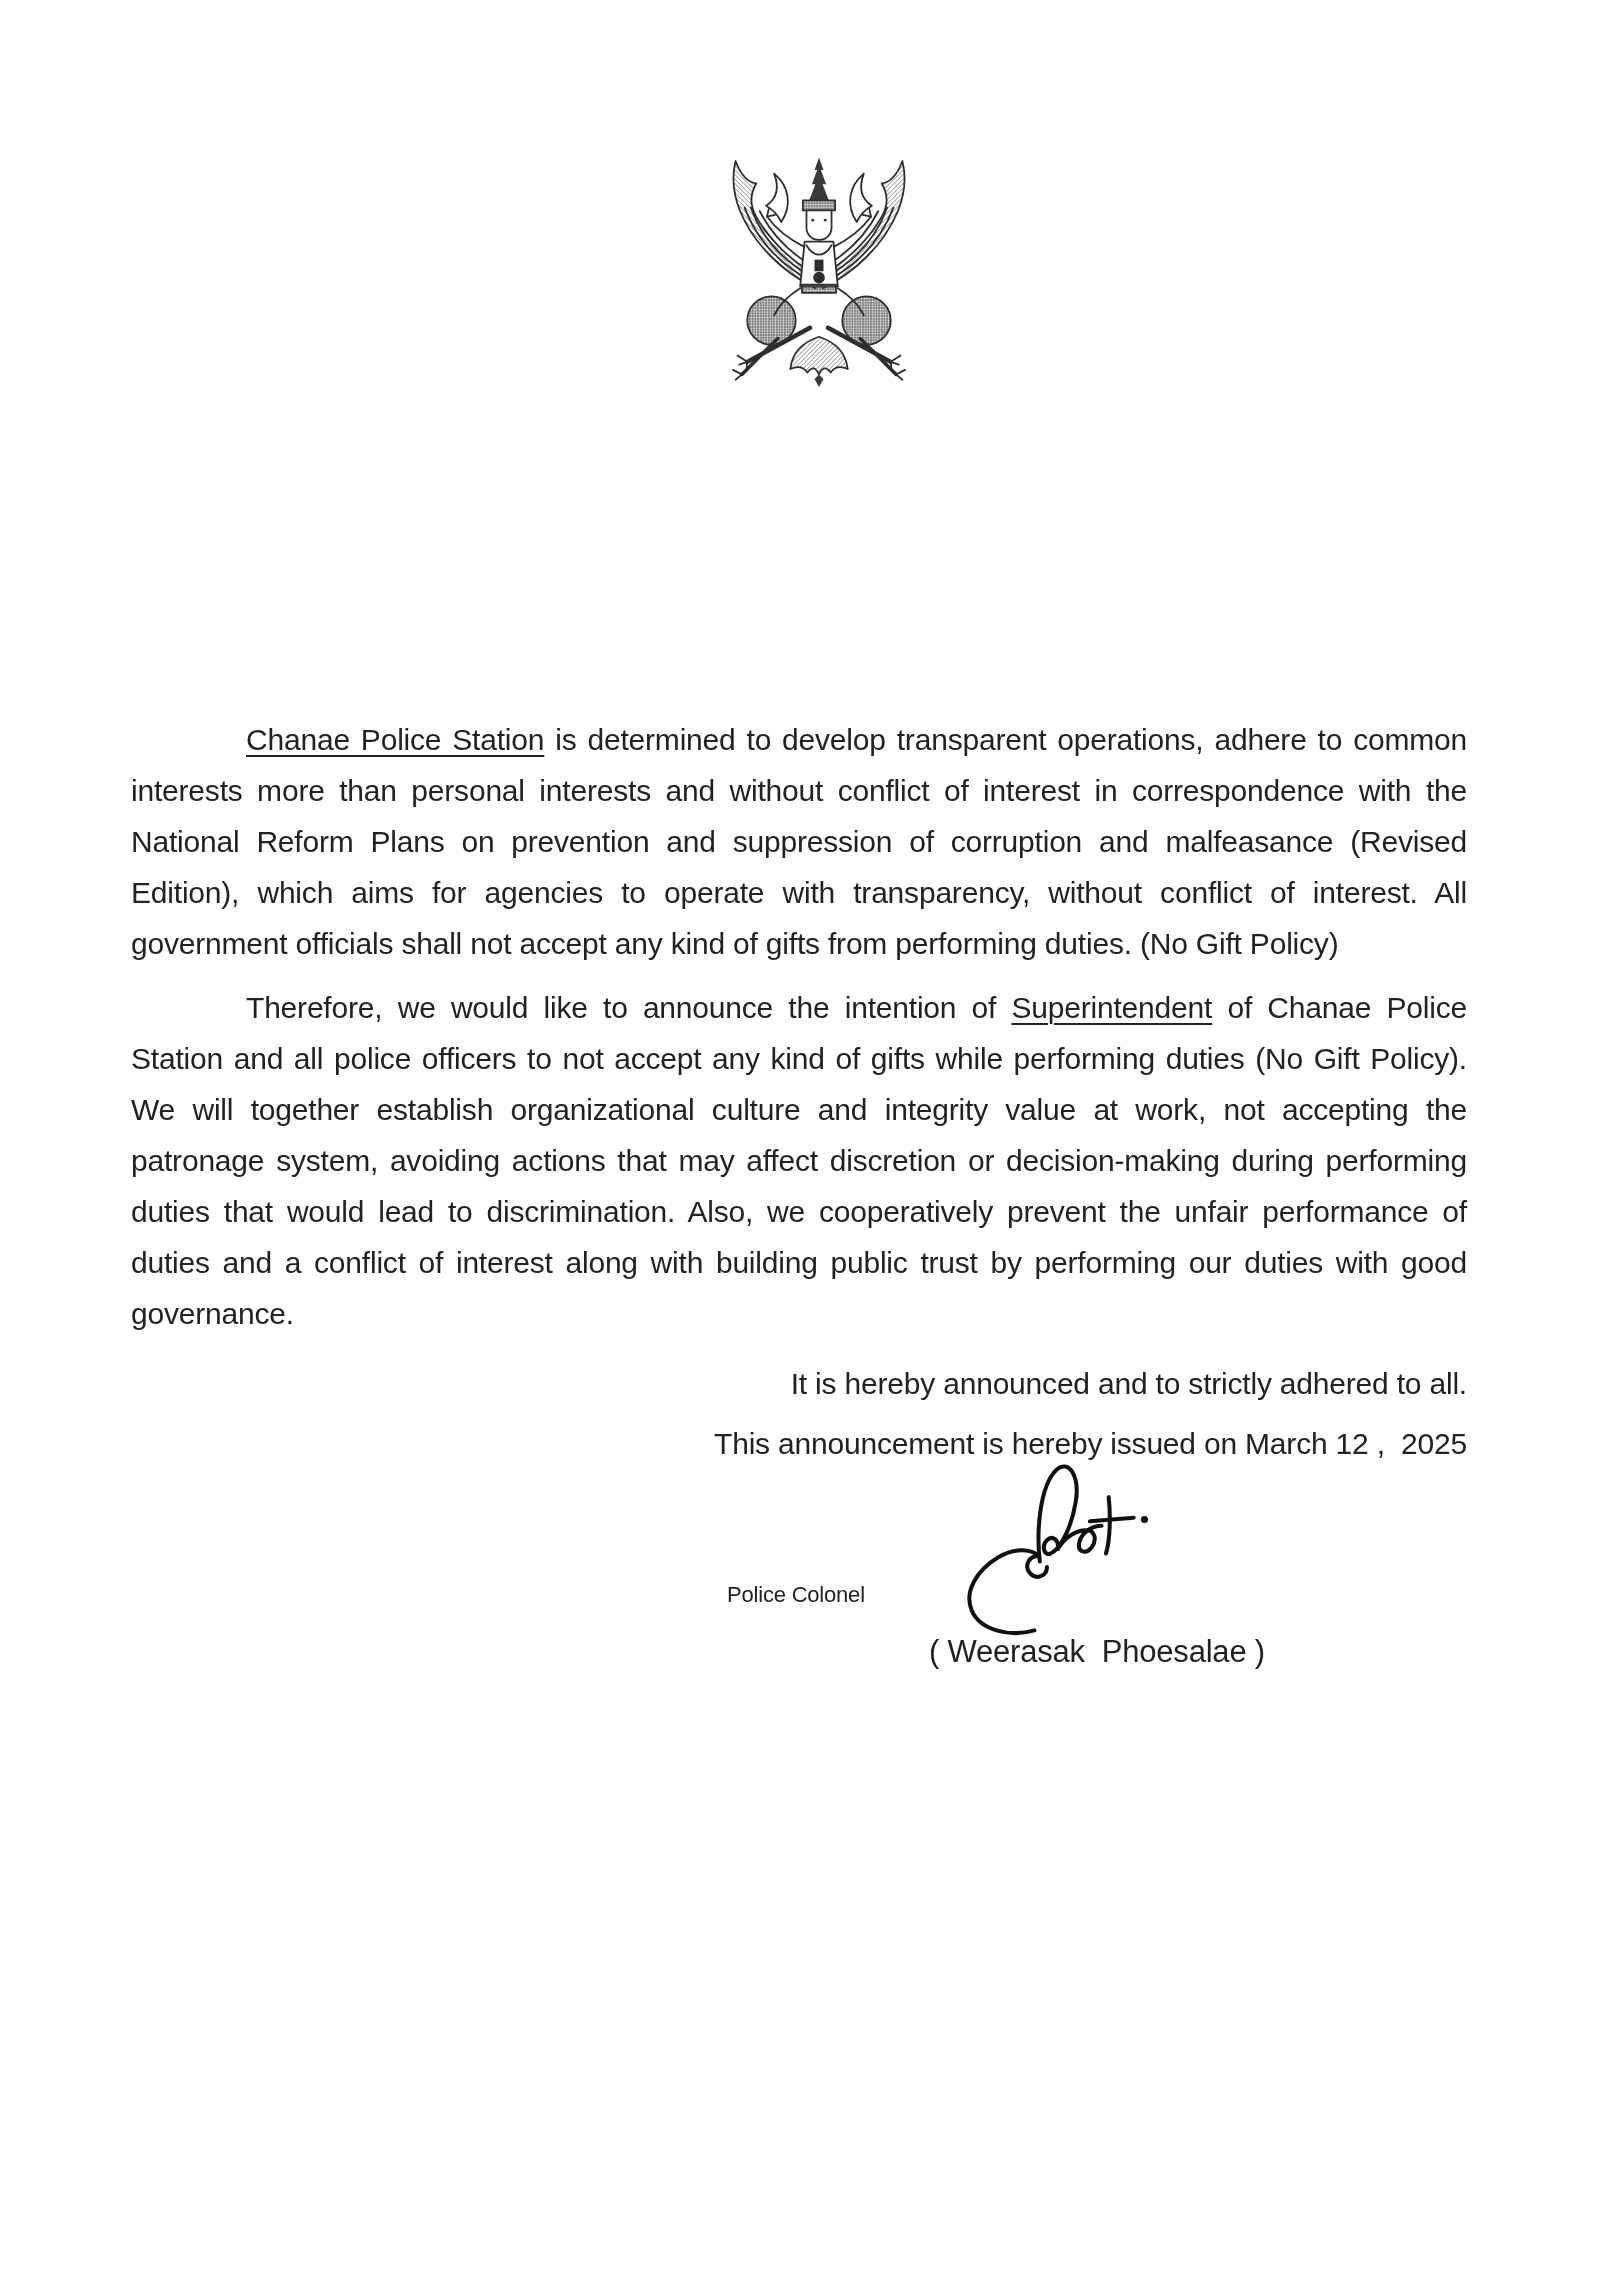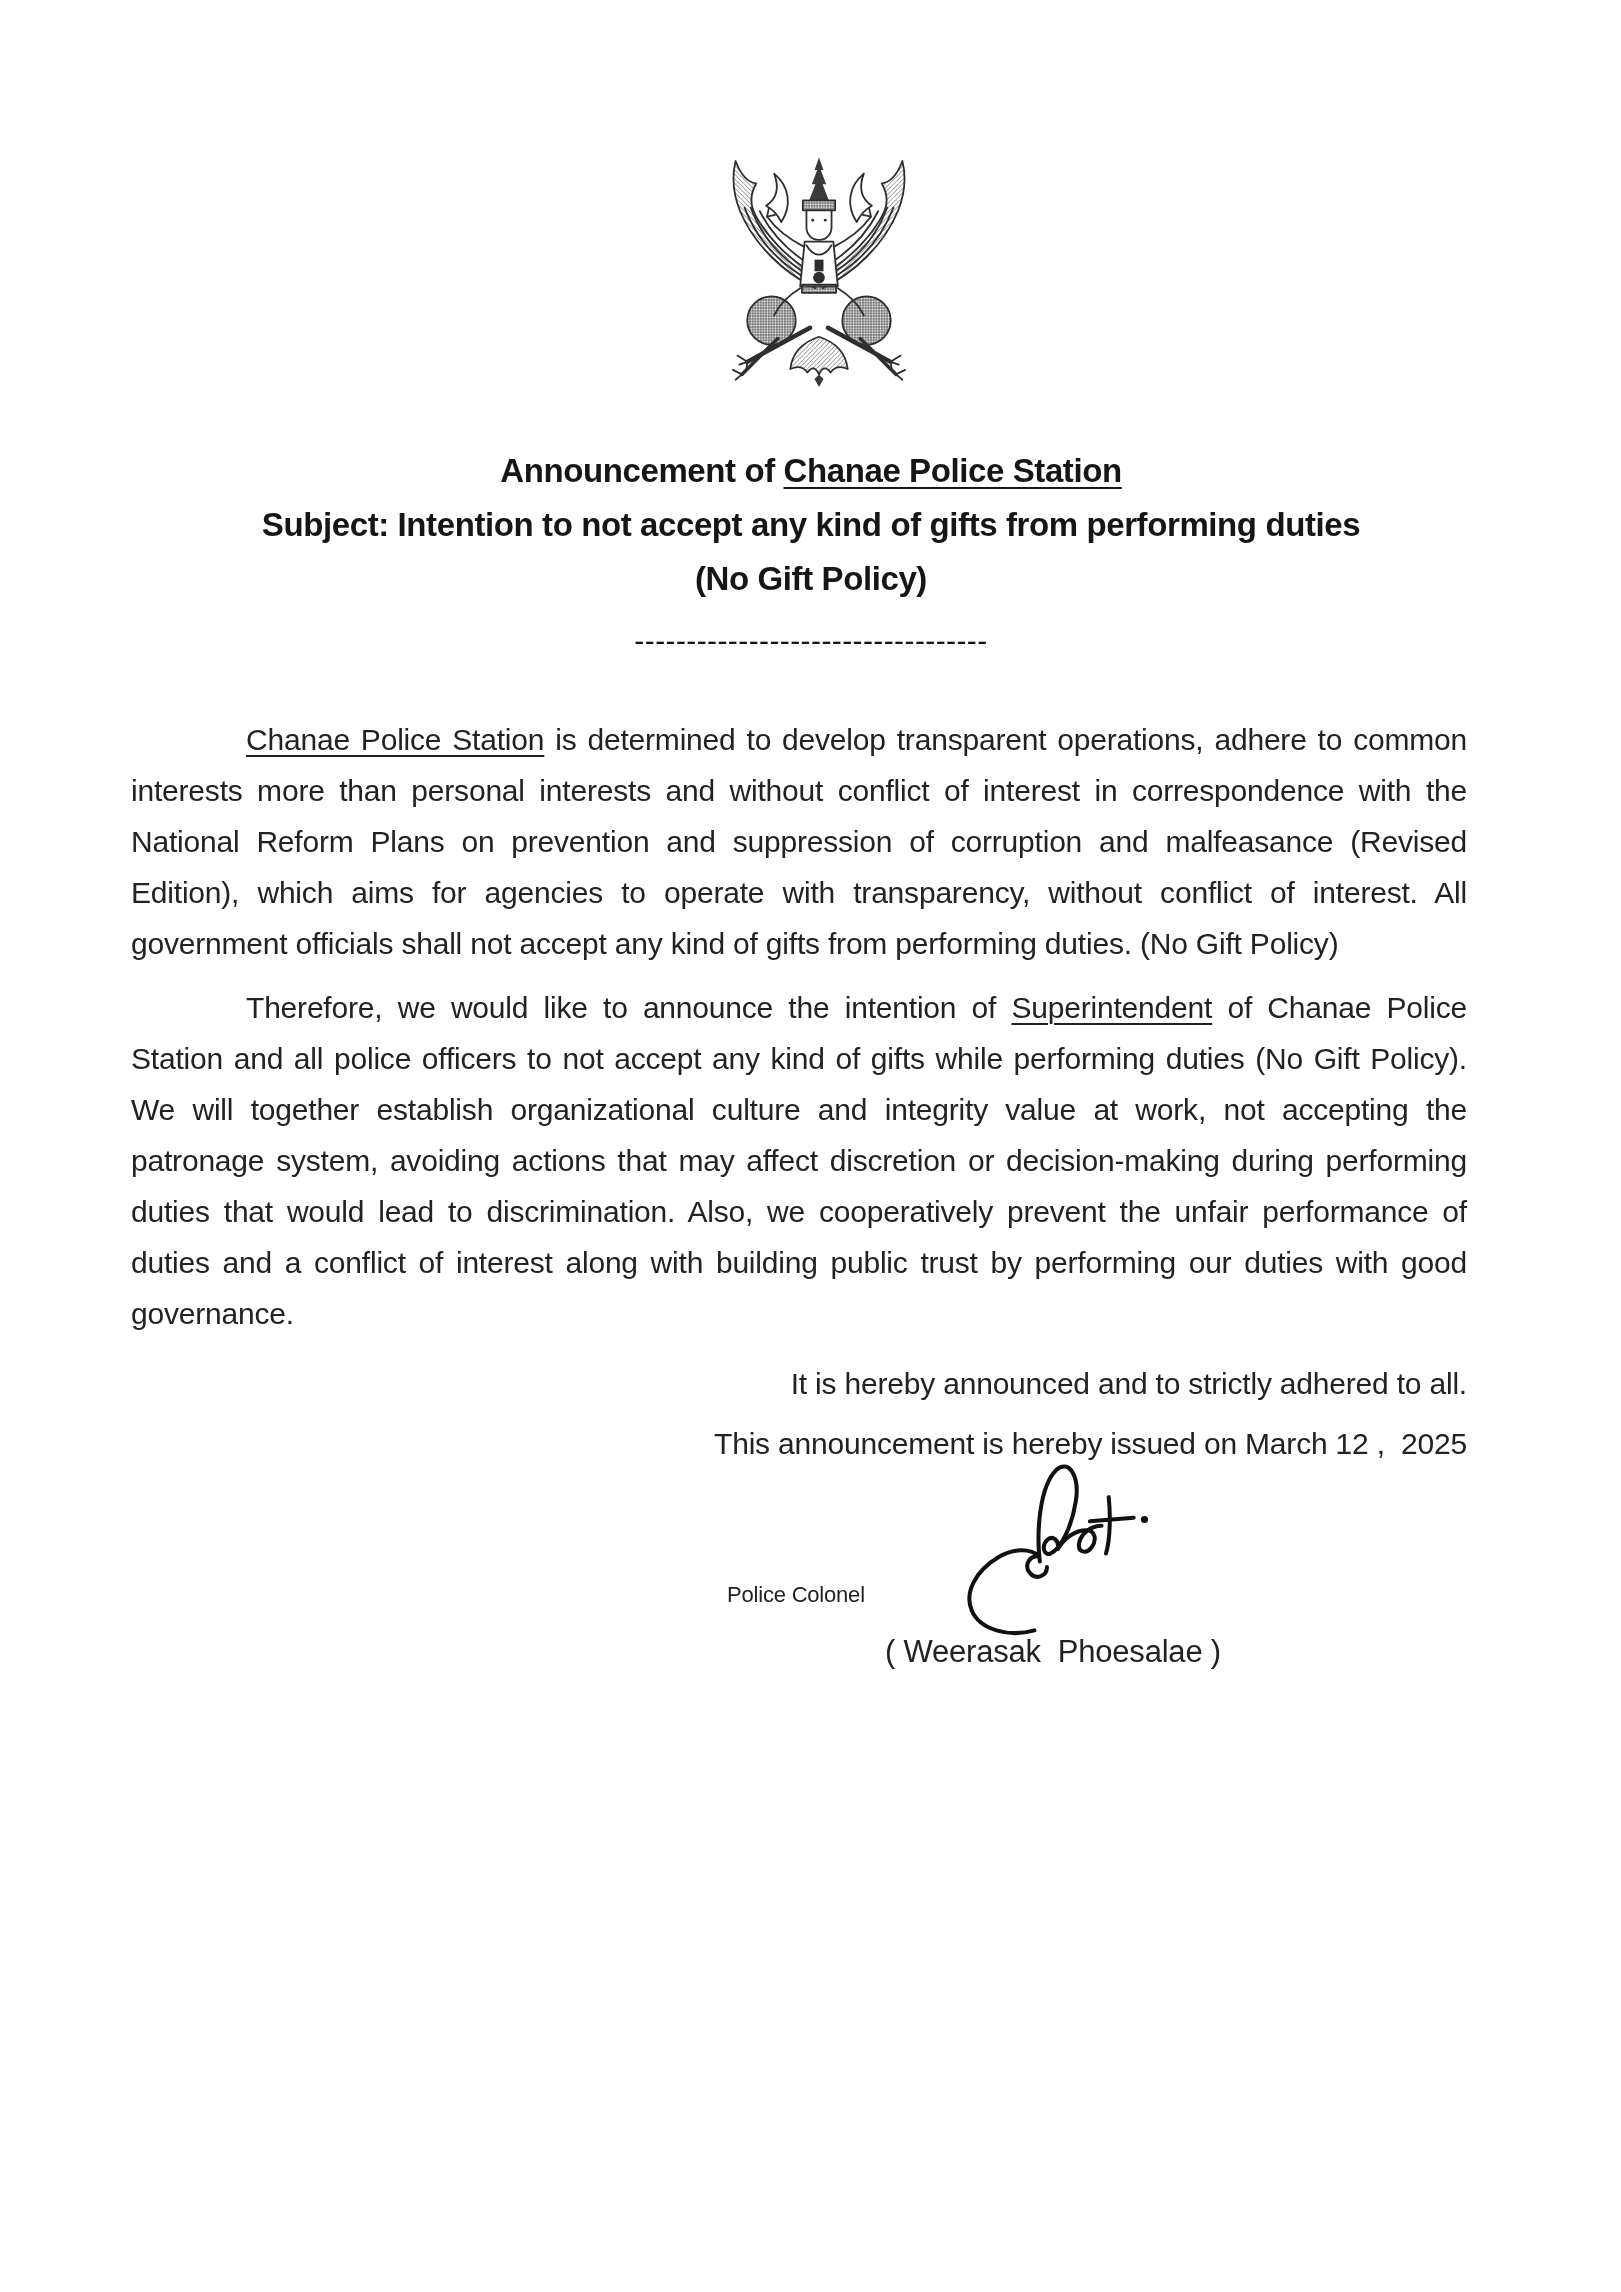--- a/index.html
+++ b/index.html
@@ -40,21 +40,21 @@
   .sig-rank {
     position:absolute; left:727px; top:1582px;
     font-size:22px; letter-spacing:-0.2px; color:#222222;
   }
   .sig-image {
     position:absolute; left:925px; top:1456px;
     width:235px; height:195px;
   }
   .sig-name {
     position:absolute; left:885px; top:1634px; width:380px;
-    font-size:31px; letter-spacing:-0.2px; text-align:left;
+    font-size:31px; letter-spacing:-0.2px; text-align:right;
     white-space:pre; color:#222222;
   }
   .sig-pos {
     position:absolute; left:797px; top:1683px; width:555px;
     font-size:31px; letter-spacing:-0.2px; text-align:center;
     color:#222222;
   }
 </style>
 </head>
 <body>
@@ -112,26 +112,20 @@
       <path d="M126,196 L196,234" stroke-width="5"></path>
       <path d="M162,208 L202,248" stroke-width="4"></path>
       <path d="M196,234 l11,-7 M196,234 l9,3 M196,234 l1,9"></path>
       <path d="M202,248 l10,-5 M202,248 l7,6"></path>
 
       <path d="M116,206 C98,212 86,224 84,242 C93,238 99,240 103,246 C108,239 112,240 116,248 C120,240 124,239 129,246 C133,240 139,238 148,242 C146,224 134,212 116,206 Z" fill="url(#hatch)"></path>
       <path d="M116,248 L111,253 L116,262 L121,253 Z" fill="#3a3a3a" stroke="none"></path>
     </g>
   </svg>
 
-  <div class="titles">
-    <div class="title-line"><span>Announcement of </span><span class="u">Chanae Police Station</span></div>
-    <div class="title-line">Subject: Intention to not accept any kind of gifts from performing duties</div>
-    <div class="title-line">(No Gift Policy)</div>
-    <div class="divider-line">----------------------------------</div>
-  </div>
 
   <div class="bodytext">
     <p class="para"><span class="u">Chanae Police Station</span><span> is determined to develop transparent operations, adhere to common interests more than personal interests and without conflict of interest in correspondence with the National Reform Plans on prevention and suppression of corruption and malfeasance (Revised Edition), which aims for agencies to operate with transparency, without conflict of interest. All government officials shall not accept any kind of gifts from performing duties. (No Gift Policy)</span></p>
     <p class="para"><span>Therefore, we would like to announce the intention of </span><span class="u">Superintendent</span><span> of Chanae Police Station and all police officers to not accept any kind of gifts while performing duties (No Gift Policy). We will together establish organizational culture and integrity value at work, not accepting the patronage system, avoiding actions that may affect discretion or decision-making during performing duties that would lead to discrimination. Also, we cooperatively prevent the unfair performance of duties and a conflict of interest along with building public trust by performing our duties with good governance.</span></p>
     <p class="para closing-line">It is hereby announced and to strictly adhered to all.</p>
     <p class="para date-line">This announcement is hereby issued on March 12 ,  2025</p>
   </div>
 
   <div class="sig-rank">Police Colonel</div>
 

